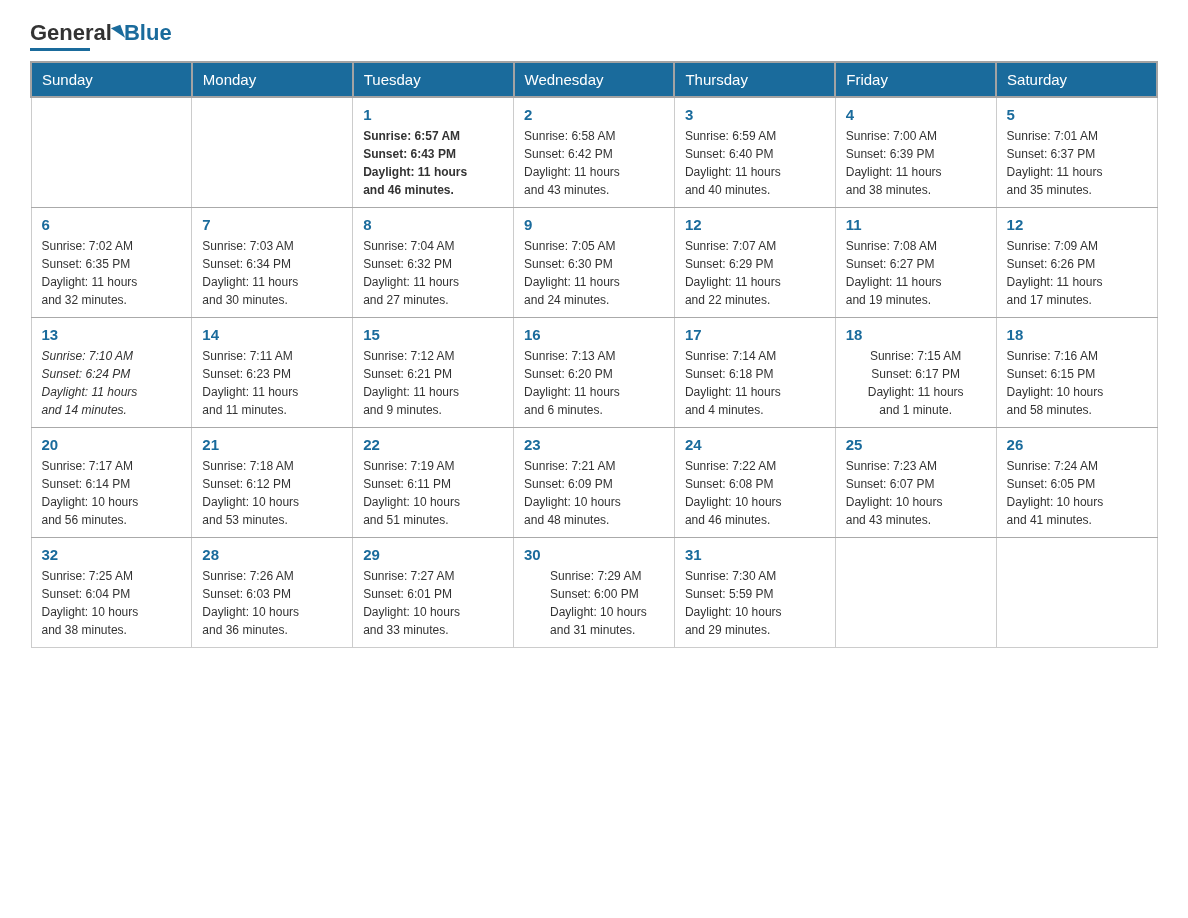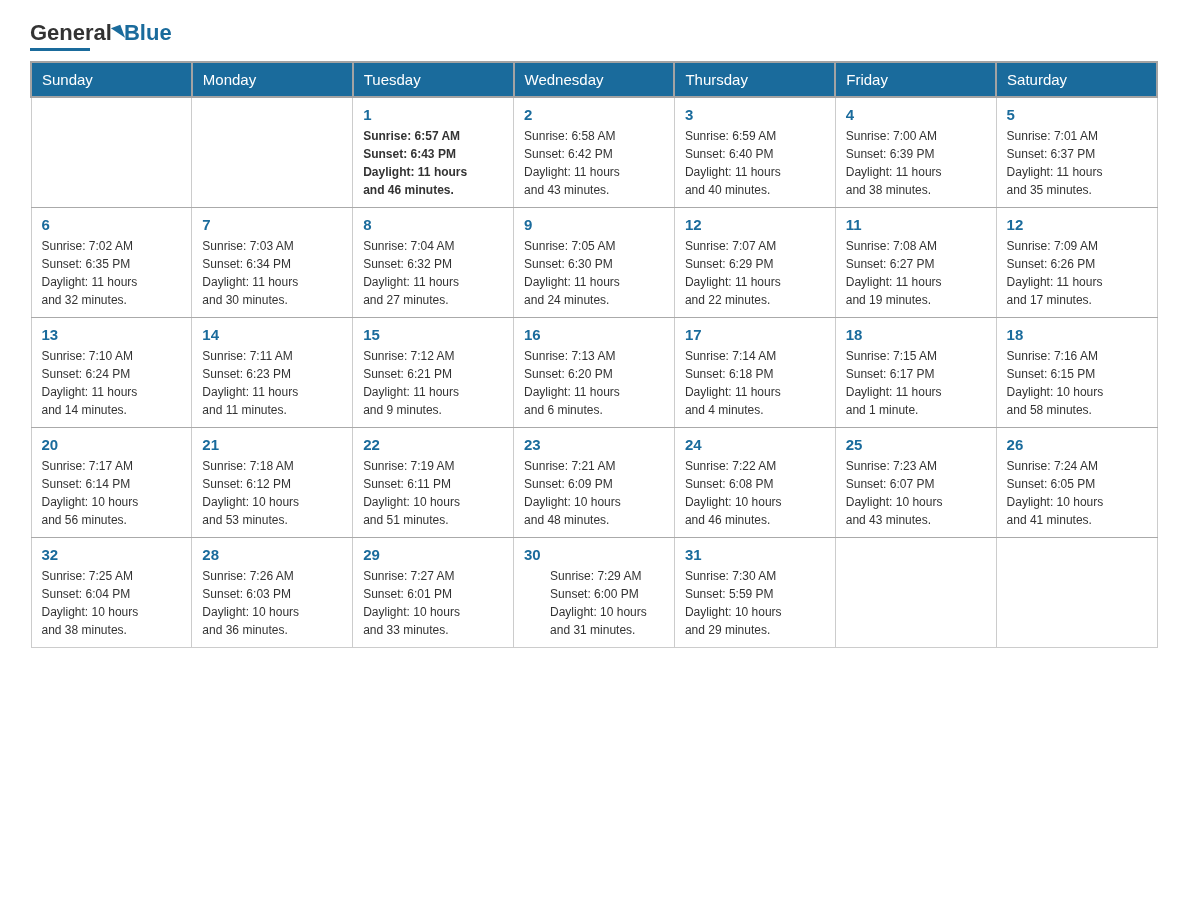--- a/index.html
+++ b/index.html
@@ -220,21 +220,21 @@
           <span class="day-num">12</span>
           <div class="day-info" style="white-space: pre-line;">Sunrise: 7:09 AM
 Sunset: 6:26 PM
 Daylight: 11 hours
 and 17 minutes.</div>
         </td>
       </tr>
       <tr>
         <td>
           <span class="day-num">13</span>
-          <div class="day-info" style="white-space: pre-line;">Sunrise: 7:10 AM
+          <div class="day-info" style="white-space: pre-line; font-style: italic;">Sunrise: 7:10 AM
 Sunset: 6:24 PM
 Daylight: 11 hours
 and 14 minutes.</div>
         </td>
         <td>
           <span class="day-num">14</span>
           <div class="day-info" style="white-space: pre-line;">Sunrise: 7:11 AM
 Sunset: 6:23 PM
 Daylight: 11 hours
 and 11 minutes.</div>
@@ -255,21 +255,21 @@
         </td>
         <td>
           <span class="day-num">17</span>
           <div class="day-info" style="white-space: pre-line;">Sunrise: 7:14 AM
 Sunset: 6:18 PM
 Daylight: 11 hours
 and 4 minutes.</div>
         </td>
         <td>
           <span class="day-num">18</span>
-          <div class="day-info" style="white-space: pre-line;">Sunrise: 7:15 AM
+          <div class="day-info" style="white-space: pre-line; text-align: center;">Sunrise: 7:15 AM
 Sunset: 6:17 PM
 Daylight: 11 hours
 and 1 minute.</div>
         </td>
         <td>
           <span class="day-num">18</span>
           <div class="day-info" style="white-space: pre-line;">Sunrise: 7:16 AM
 Sunset: 6:15 PM
 Daylight: 10 hours
 and 58 minutes.</div>

